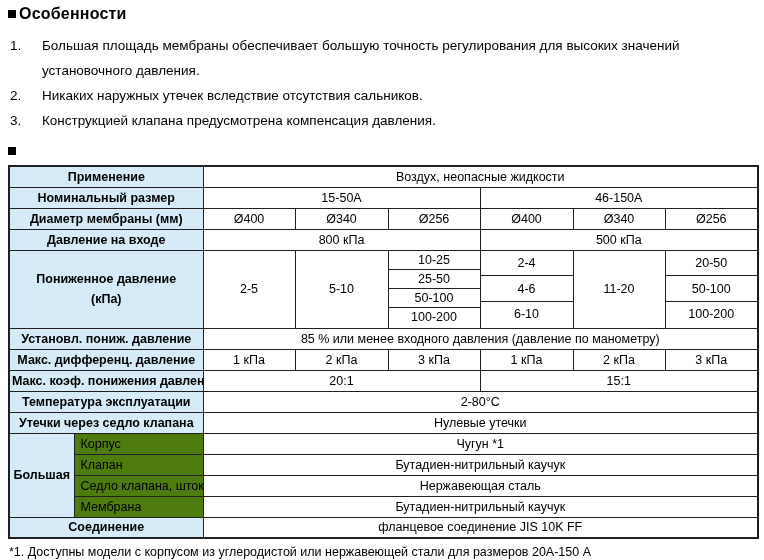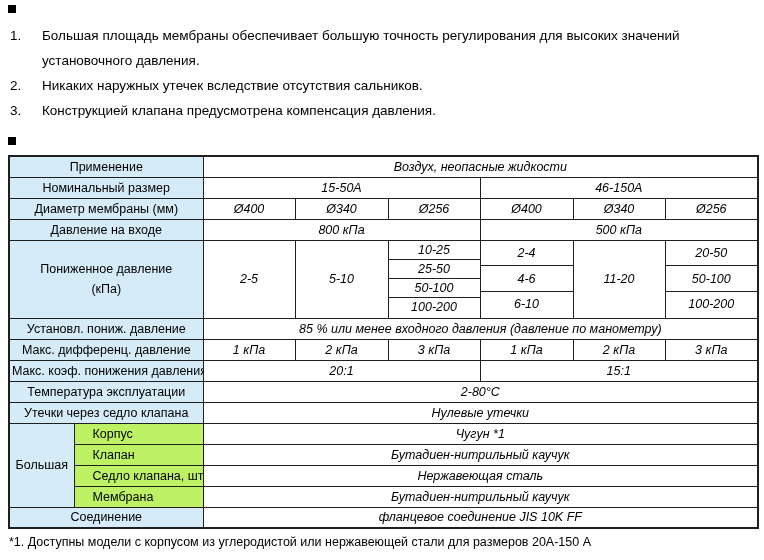--- a/index.html
+++ b/index.html
@@ -50,23 +50,23 @@
   }
   .spec-table td {
     border: 1px solid #1f1f1f;
     height: 21px;
     text-align: center;
     vertical-align: middle;
     padding: 0 2px;
     white-space: nowrap;
     overflow: hidden;
   }
-  .spec-table td.lbl { background: #d5ebf8; }
-  .spec-table td.lbl-left { background: #bef264; text-align: left; padding-left: 18px; }
-  .spec-table td.val { background: #ffffff; font-style: italic; }
+  .spec-table td.lbl { background: #d5ebf8; font-weight: bold; }
+  .spec-table td.lbl-left { background: #4d7c0f; text-align: left; padding-left: 6px; }
+  .spec-table td.val { background: #ffffff; }
 
   .spec-table tr.rp-row td { height: 78px; }
   td.stack-cell { padding: 0 !important; vertical-align: top; }
   .stack {
     display: flex;
     flex-direction: column;
     height: 76px;
     width: 100%;
   }
   .stack > div {
@@ -87,20 +87,21 @@
     padding-left: 1px;
   }
 </style>
 </head>
 <body>
 
 <div class="page">
 
   <div class="section-header">
     <span class="sq-bullet"></span>
+    <span>Особенности</span>
   </div>
 
   <div class="features-list">
     <div class="feature-item">
       <span class="feature-num">1.</span>
       <span class="feature-text">Большая площадь мембраны обеспечивает большую точность регулирования для высоких значений установочного давления.</span>
     </div>
     <div class="feature-item">
       <span class="feature-num">2.</span>
       <span class="feature-text">Никаких наружных утечек вследствие отсутствия сальников.</span>

